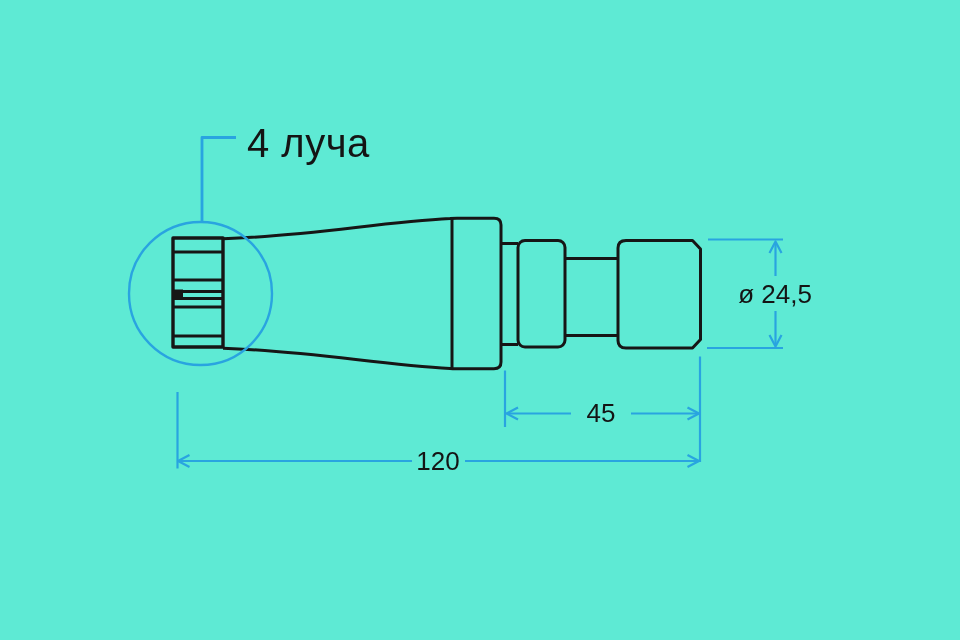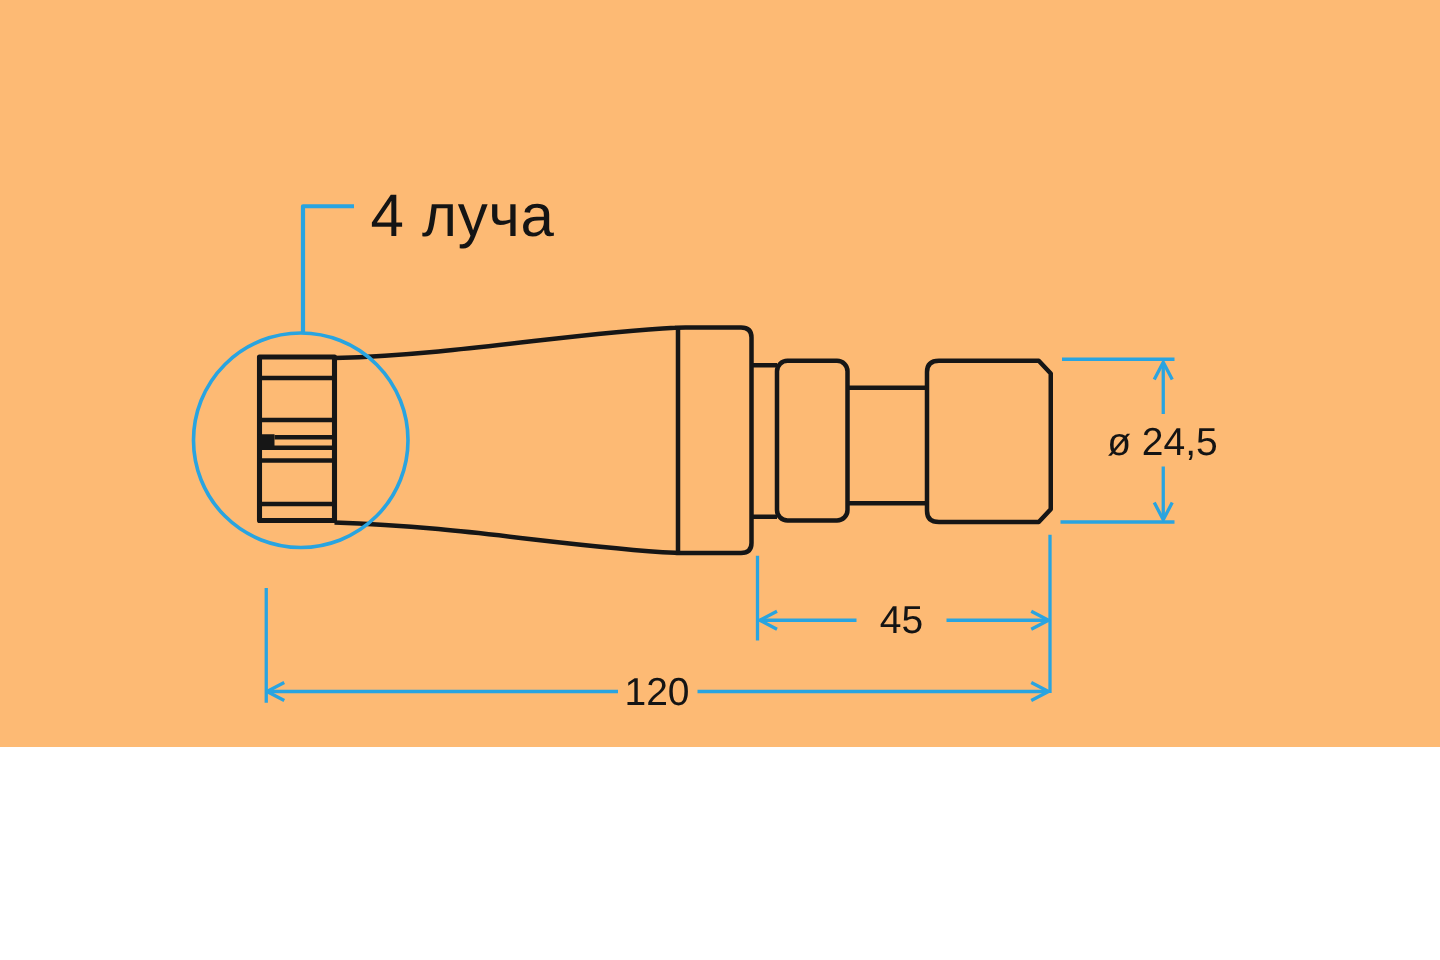--- a/index.html
+++ b/index.html
@@ -3,22 +3,22 @@
 <meta charset="utf-8">
 <style>
   html, body {
     margin: 0;
     padding: 0;
     background: #ffffff;
   }
   .canvas {
     position: relative;
     width: 960px;
-    height: 498px;
-    background: #fdba74;
+    height: 640px;
+    background: #5eead4;
     overflow: hidden;
     font-family: "Liberation Sans", "DejaVu Sans", sans-serif;
   }
   svg { display: block; }
 
   
   .ink {
     stroke: #161616;
     fill: none;
     stroke-width: 3;

